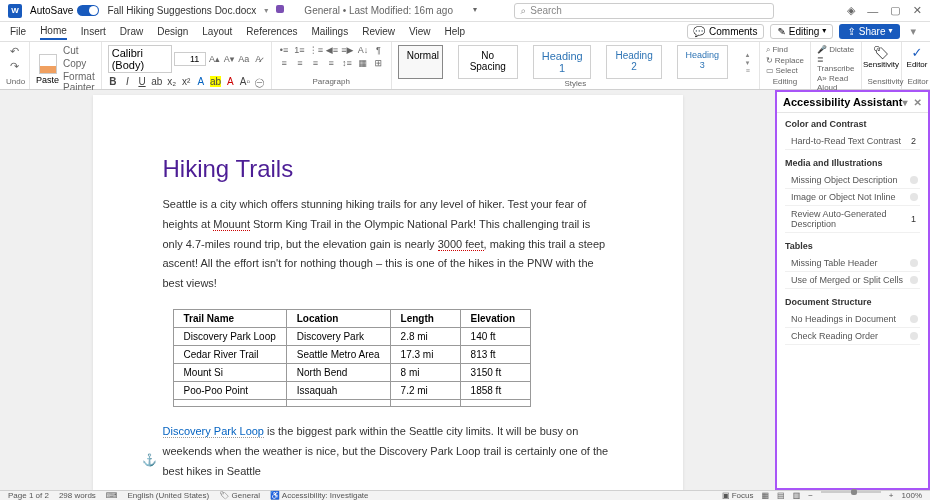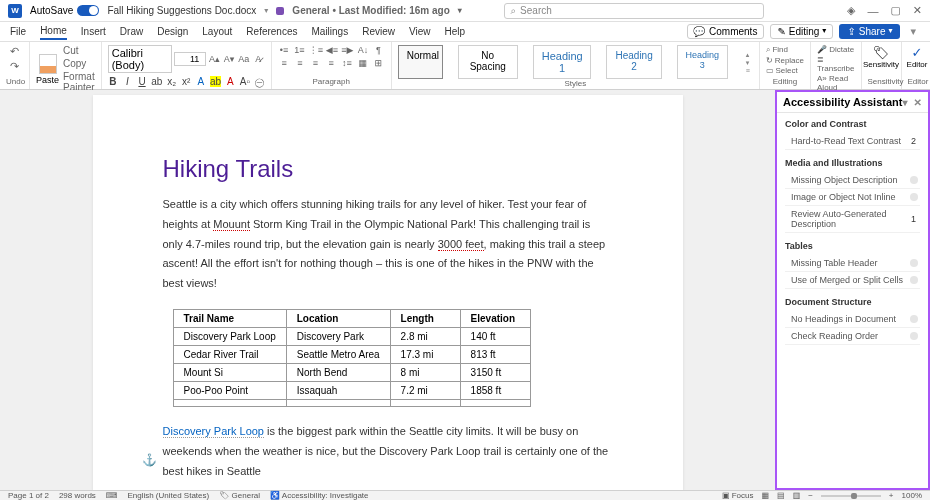--- a/index.html
+++ b/index.html
@@ -5,21 +5,21 @@
     * { margin: 0; padding: 0; box-sizing: border-box; font-family: "Segoe UI", sans-serif; }
     body { background: #f3f3f3; width: 930px; height: 500px; overflow: hidden; font-size: 11px; }
     
     .titlebar { height: 22px; background: #fff; display: flex; align-items: center; padding: 0 8px; border-bottom: 1px solid #e0e0e0; }
     .titlebar-left { display: flex; align-items: center; gap: 8px; }
     .word-icon { width: 14px; height: 14px; background: #185abd; border-radius: 2px; display: flex; align-items: center; justify-content: center; color: #fff; font-size: 8px; font-weight: bold; }
     .autosave { display: flex; align-items: center; gap: 4px; font-size: 10px; }
     .toggle { width: 22px; height: 11px; background: #185abd; border-radius: 6px; position: relative; }
     .toggle::after { content: ''; position: absolute; right: 1px; top: 1px; width: 9px; height: 9px; background: #fff; border-radius: 50%; }
     .doc-name { font-size: 10px; color: #333; }
-    .breadcrumb { font-size: 10px; color: #666; display: flex; align-items: center; gap: 8px; font-weight: bold; }
+    .breadcrumb { font-size: 10px; color: #666; display: flex; gap: 20px; }
     .bc-icon { width: 8px; height: 8px; background: #7b4fb3; border-radius: 2px; }
     .searchbox { margin-left: auto; margin-right: auto; width: 260px; height: 16px; border: 1px solid #ccc; border-radius: 3px; display: flex; align-items: center; padding: 0 6px; font-size: 10px; color: #888; gap: 4px; }
     .winbtns { display: flex; align-items: center; gap: 12px; margin-left: auto; }
     .winbtn { font-size: 11px; color: #666; }
     
     .menubar { height: 20px; background: #fff; display: flex; align-items: center; padding: 0 10px; gap: 14px; border-bottom: 1px solid #e0e0e0; }
     .menuitem { font-size: 10px; color: #333; padding: 2px 0; }
     .menuitem.active { border-bottom: 2px solid #185abd; }
     .menu-right { margin-left: auto; display: flex; align-items: center; gap: 6px; }
     .comments-btn { font-size: 10px; border: 1px solid #ccc; padding: 1px 6px; border-radius: 3px; display: flex; gap: 3px; }
@@ -82,21 +82,21 @@
     .assistant-panel { width: 155px; background: #fff; border: 2px solid #a855f7; }
     .ap-header { display: flex; align-items: center; padding: 4px 6px; font-size: 11px; font-weight: 600; border-bottom: 1px solid #e5e5e5; }
     .ap-ctrl { margin-left: auto; display: flex; gap: 6px; font-size: 10px; color: #888; }
     .ap-section { padding: 6px 8px 2px 8px; }
     .ap-section-title { font-size: 9px; font-weight: 600; color: #333; margin-bottom: 4px; }
     .ap-item { font-size: 9px; color: #555; padding: 3px 2px 3px 6px; border-bottom: 1px solid #f0f0f0; display: flex; justify-content: space-between; align-items: center; }
     .ap-count { font-size: 9px; color: #333; margin-right: 2px; }
     .ap-dot { width: 8px; height: 8px; border-radius: 50%; background: #e5e5e5; }
     
     .statusbar { height: 10px; background: #f3f3f3; border-top: 1px solid #d0d0d0; display: flex; align-items: center; padding: 0 8px; font-size: 8px; color: #555; gap: 10px; }
-    .sb-right { margin-left: auto; display: flex; gap: 8px; align-items: center; padding-left: 20px; }
+    .sb-right { margin-left: auto; display: flex; gap: 8px; align-items: flex-start; padding-left: 20px; }
     .zoom-slider { width: 60px; height: 2px; background: #ccc; position: relative; }
     .zoom-slider::after { content: ''; position: absolute; left: 50%; top: -2px; width: 6px; height: 6px; background: #888; border-radius: 2px; }
   </style>
 </head>
 <body>
 
 <div class="titlebar">
   <div class="titlebar-left">
     <div class="word-icon">W</div>
     <div class="autosave">

